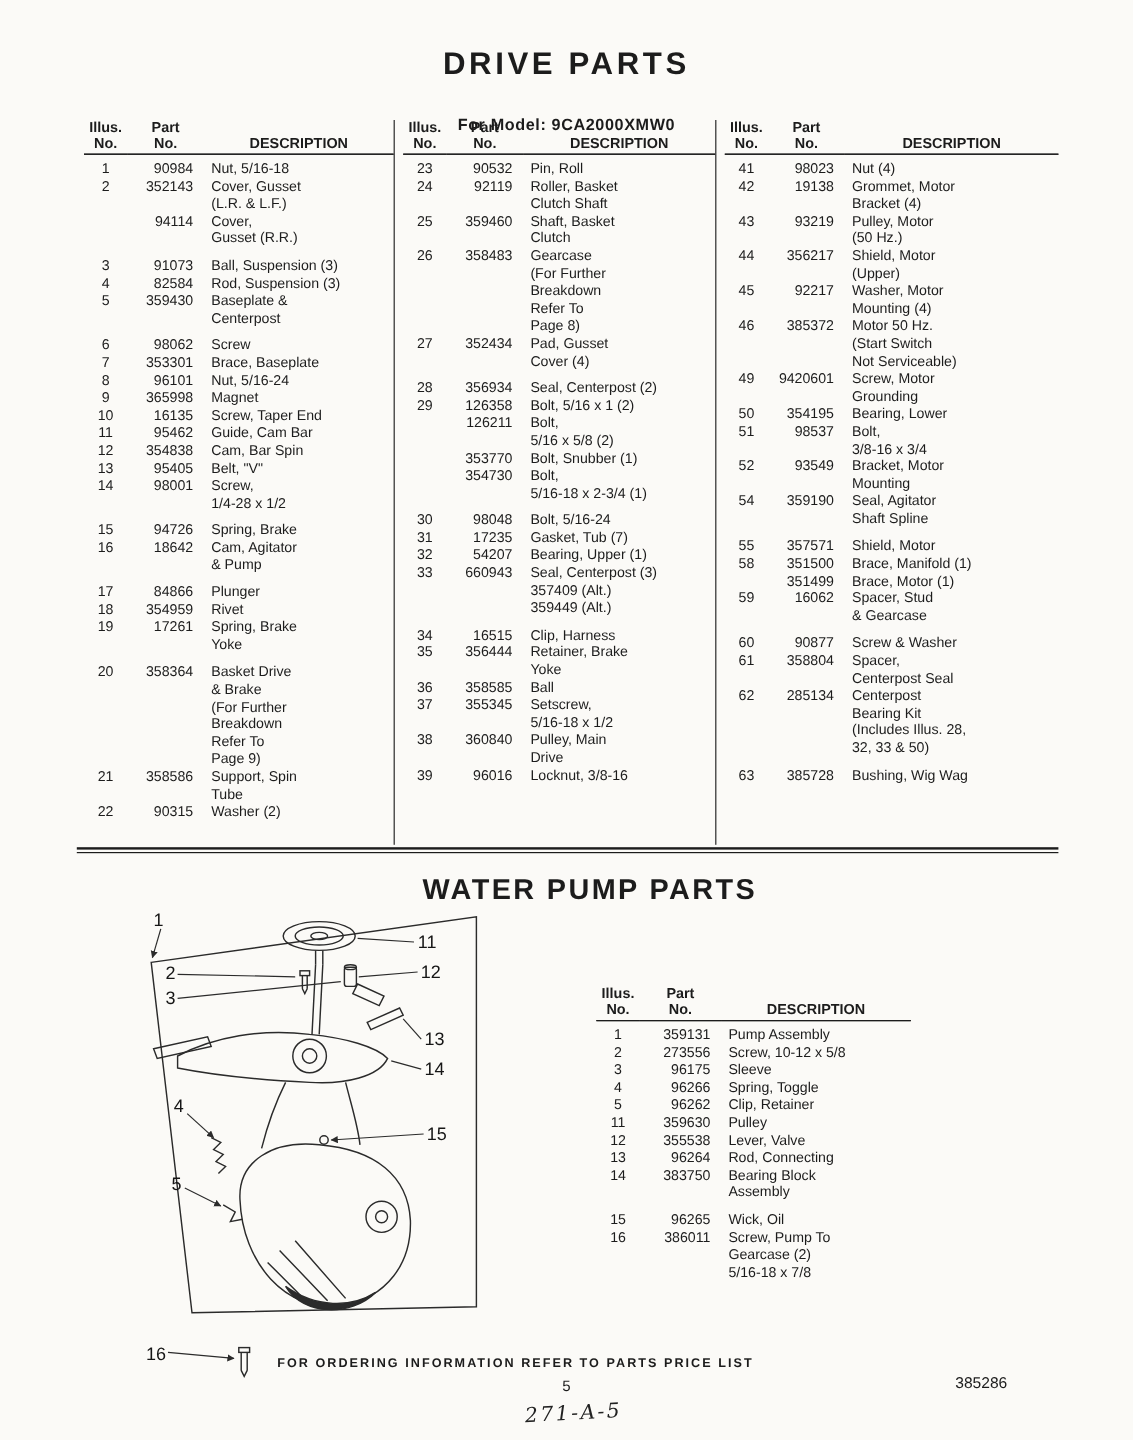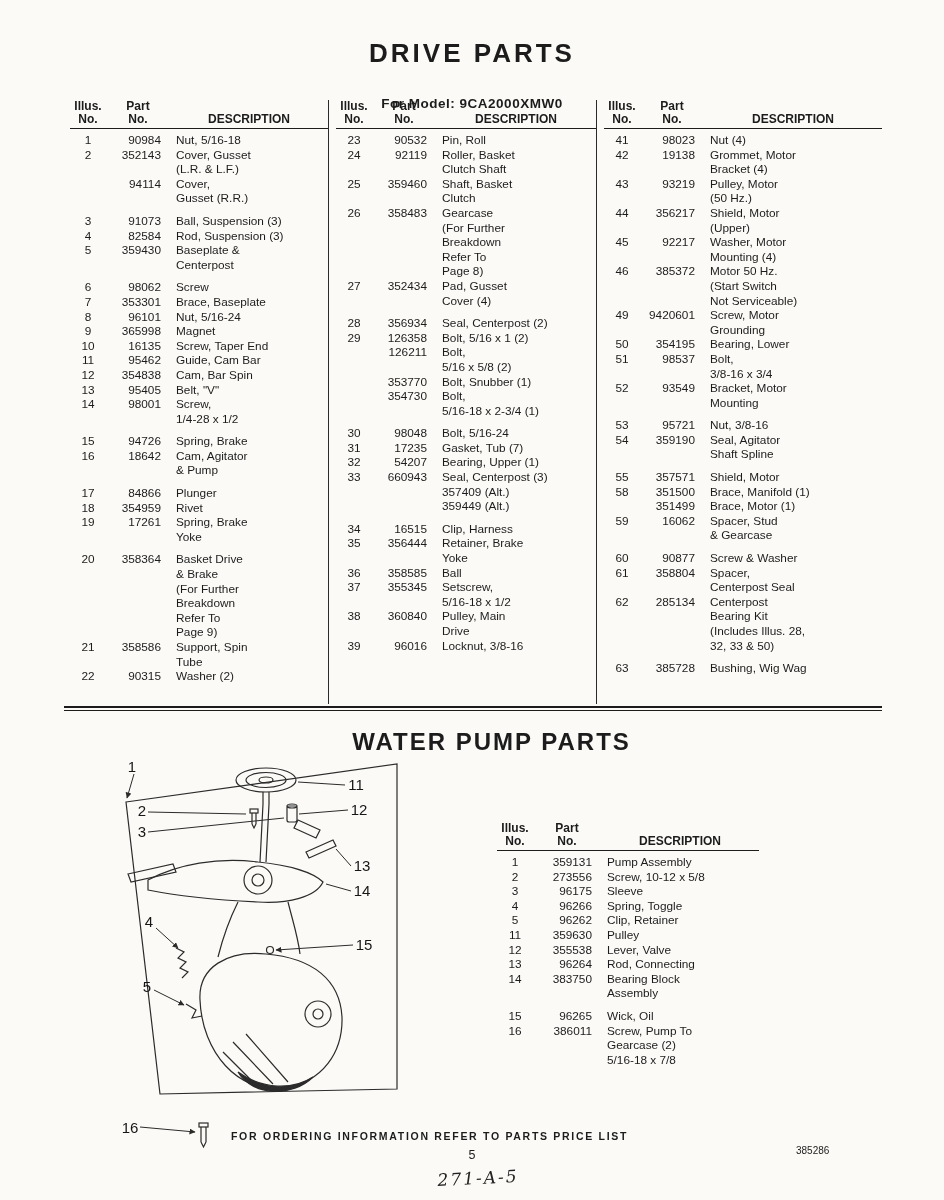--- a/index.html
+++ b/index.html
@@ -65,21 +65,21 @@
 
   .ordering-note {
     position:absolute; top:1130px; left:231px;
     font-size:10.5px; font-weight:700; letter-spacing:1.7px;
   }
   .page-number {
     position:absolute; top:1148px; left:0; width:100%;
     text-align:center; font-size:12.5px;
   }
   .doc-number {
-    position:absolute; top:1145px; left:796px; font-size:10px;
+    position:absolute; top:1145px; left:796px; font-size:13px;
   }
   .handwritten {
     position:absolute; top:1168px; left:398px; width:160px; text-align:center;
     font-family:"DejaVu Serif", serif; font-style:italic; font-size:17px;
     letter-spacing:2px; transform:rotate(-3deg); color:#222;
   }
 </style>
 </head>
 <body>
 
@@ -423,25 +423,20 @@
               <td class="c-i">51</td>
               <td class="c-p">98537</td>
               <td class="c-d">Bolt,
 3/8-16 x 3/4</td>
             </tr>
             <tr>
               <td class="c-i">52</td>
               <td class="c-p">93549</td>
               <td class="c-d">Bracket, Motor
 Mounting</td>
-            </tr>
-            <tr class="gap">
-              <td class="c-i">53</td>
-              <td class="c-p">95721</td>
-              <td class="c-d">Nut, 3/8-16</td>
             </tr>
             <tr>
               <td class="c-i">54</td>
               <td class="c-p">359190</td>
               <td class="c-d">Seal, Agitator
 Shaft Spline</td>
             </tr>
             <tr class="gap">
               <td class="c-i">55</td>
               <td class="c-p">357571</td>

